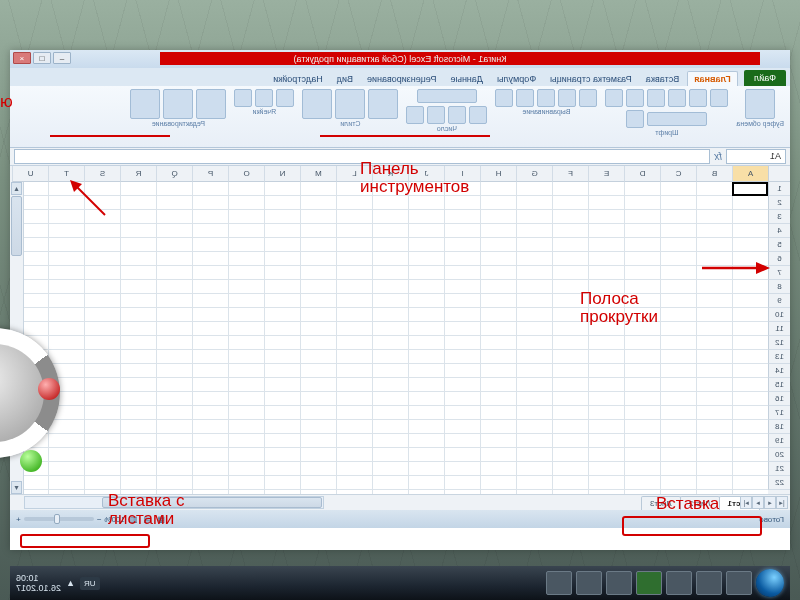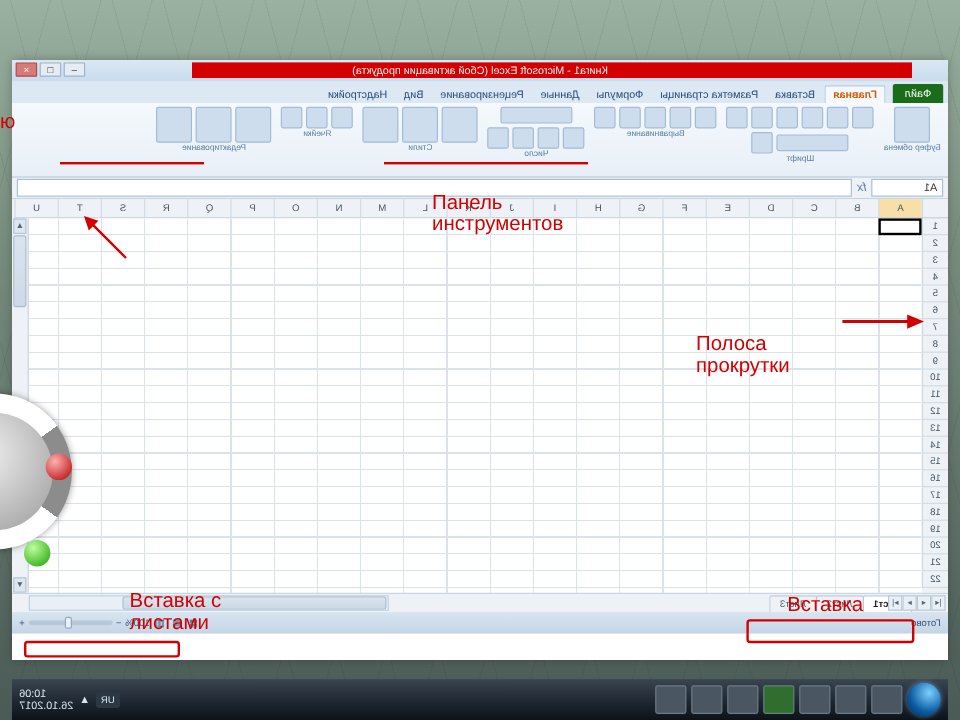--- a/index.html
+++ b/index.html
@@ -322,21 +322,21 @@
   <div class="ann" style="left:360px; top:160px; white-space:pre">Панель
 инструментов</div>
 
   <div class="arrow-nw" style="left:70px; top:180px">
     <svg width="40" height="40">
         <line x1="35" y1="35" x2="6" y2="6" stroke="#d20000" stroke-width="2"></line>
         <polygon points="0,0 12,4 4,12" fill="#d20000"></polygon>
       </svg>
   </div>
 
-  <div class="ann" style="left:580px; top:278px; white-space:pre">Полоса
+  <div class="ann" style="left:580px; top:290px; white-space:pre">Полоса
 прокрутки</div>
   <div class="overlay" style="left:700px; top:260px">
     <svg width="70" height="16">
         <line x1="2" y1="8" x2="58" y2="8" stroke="#d20000" stroke-width="2.5"></line>
         <polygon points="70,8 56,2 56,14" fill="#d20000"></polygon>
       </svg>
   </div>
 
   <div class="ann" style="left:108px; top:492px; white-space:pre">Вставка с
 листами</div>

